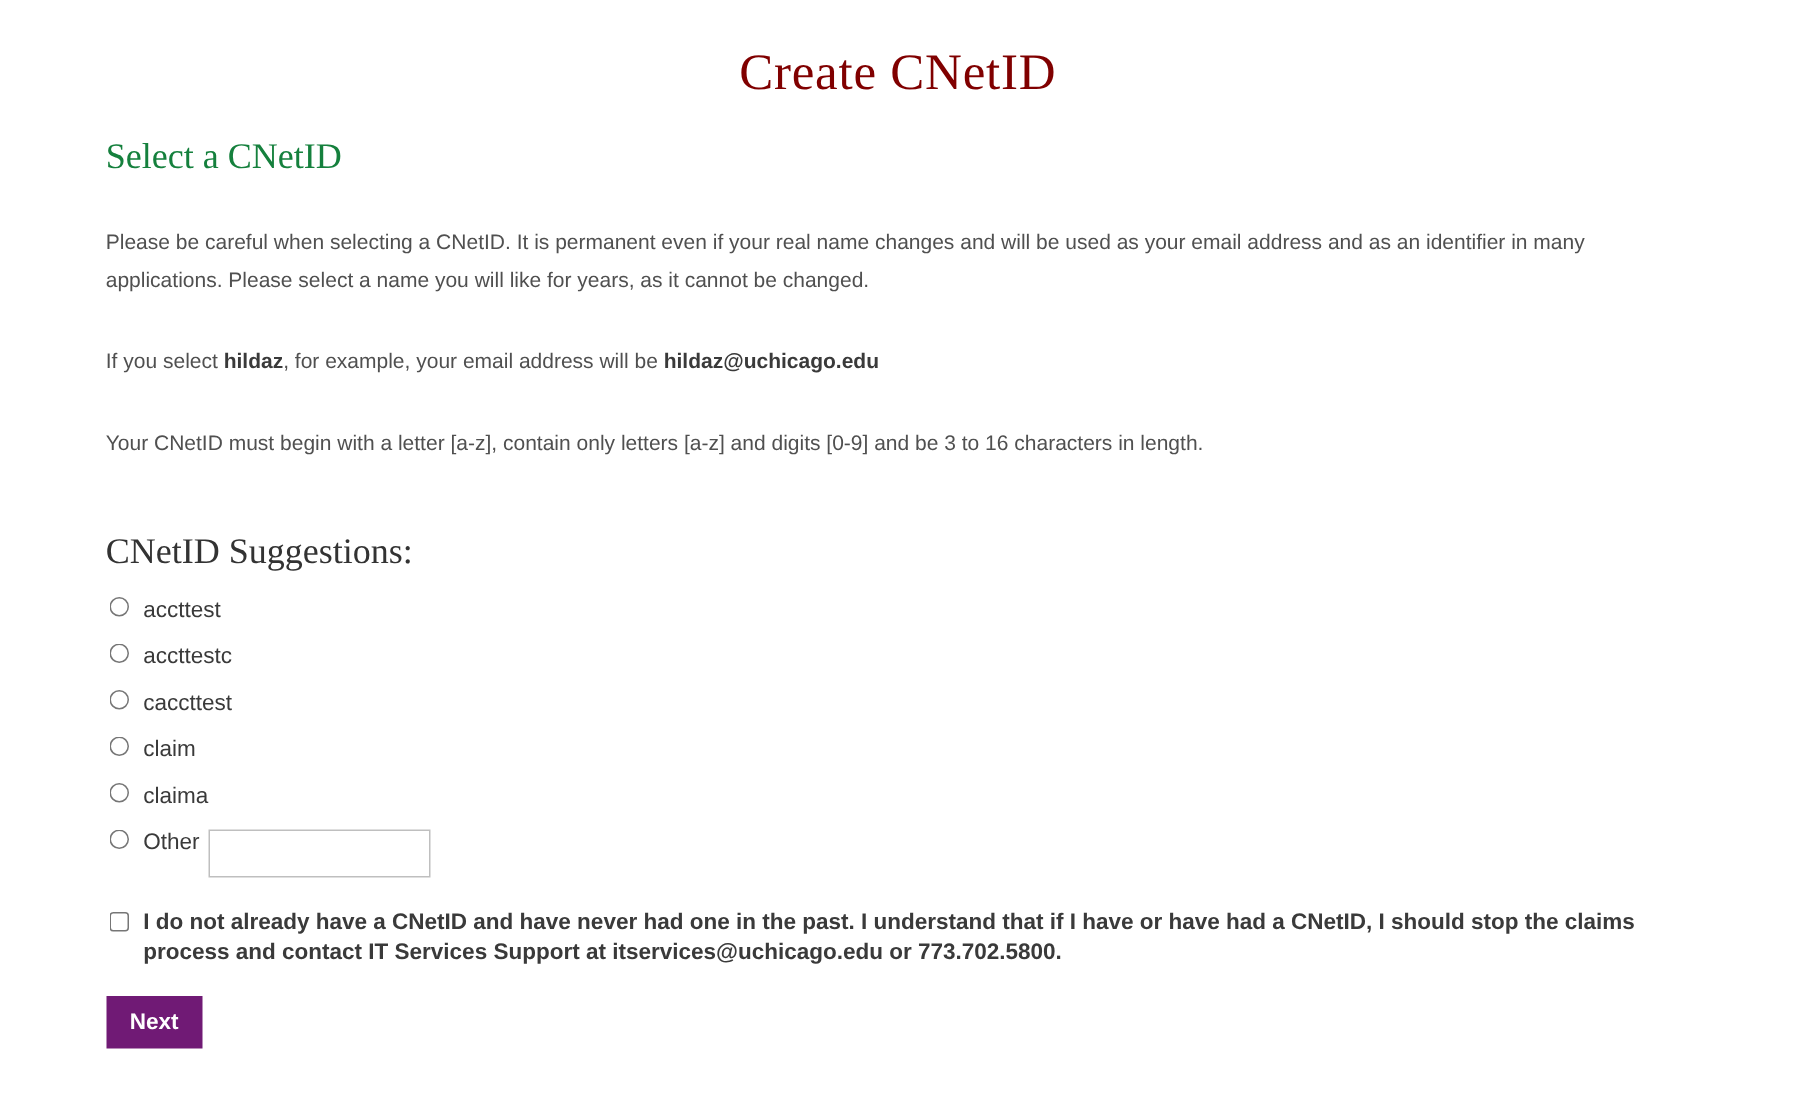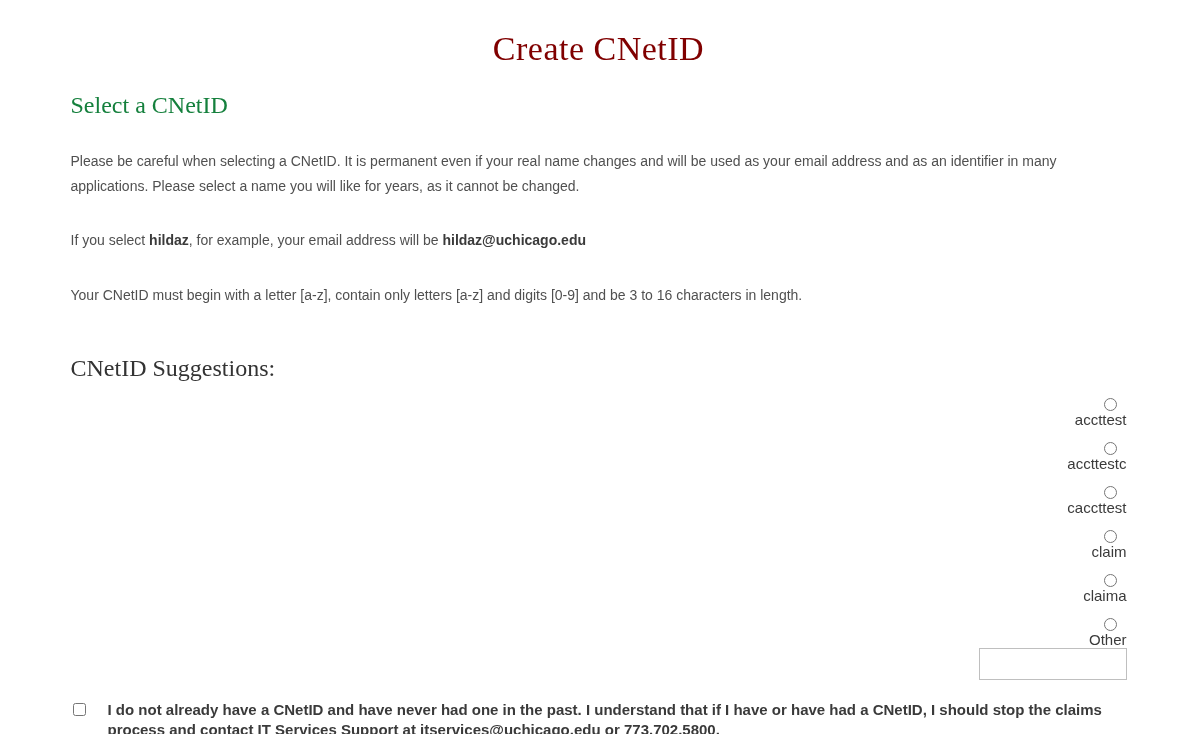--- a/index.html
+++ b/index.html
@@ -53,22 +53,21 @@
     .suggestions-list {
       list-style: none;
       padding: 0;
       margin: 0 0 20px 0;
     }
     .suggestions-list li {
       margin: 0 0 14px 0;
       font-size: 15px;
       color: #3a3a3a;
       display: flex;
-      align-items: flex-end;
-      flex-direction: column;
+      align-items: flex-start;
     }
     .suggestions-list li input[type="radio"] {
       margin: 0 10px 0 2px;
       width: 13px;
       height: 13px;
       flex-shrink: 0;
     }
     .suggestions-list li label {
       cursor: pointer;
     }
@@ -77,21 +76,20 @@
       width: 148px;
       height: 32px;
       border: 1px solid #bfbfbf;
       padding: 4px 6px;
       font-size: 14px;
     }
     .consent-row {
       display: flex;
       align-items: flex-start;
       margin: 20px 0 18px 0;
-      gap: 12px;
     }
     .consent-row input[type="checkbox"] {
       margin: 3px 10px 0 2px;
       width: 13px;
       height: 13px;
       flex-shrink: 0;
     }
     .consent-row label {
       font-size: 15px;
       line-height: 1.35;

